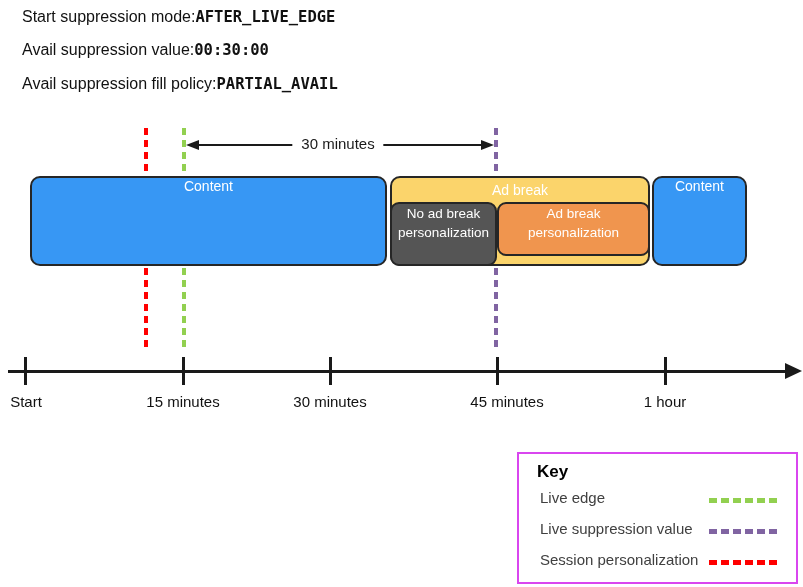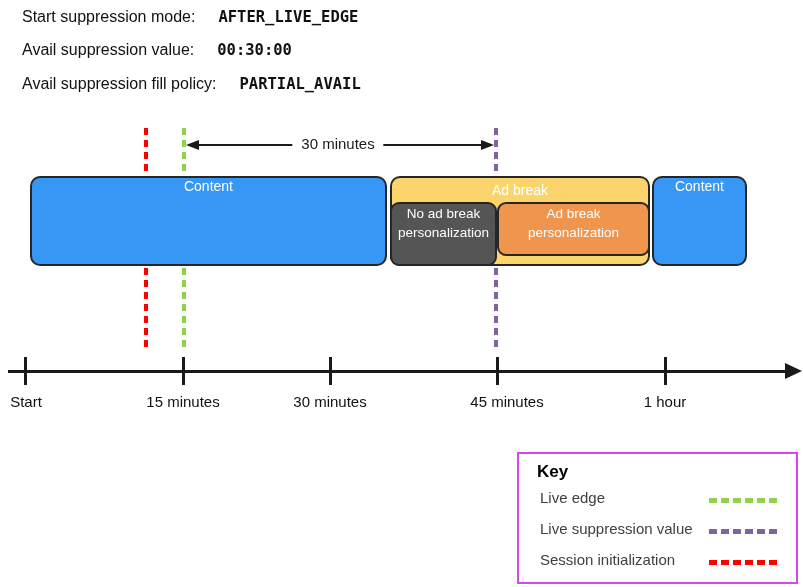--- a/index.html
+++ b/index.html
@@ -1,21 +1,21 @@
 <!DOCTYPE html>
 <html><head>
 <meta charset="utf-8">
 <style>
   html,body{margin:0;padding:0;background:#fff;}
   .stage{position:relative;width:803px;height:587px;background:#fff;overflow:hidden;
          font-family:"Liberation Sans",sans-serif;color:#1a1a1a;}
 
   
   .cfg-line{position:absolute;left:22px;font-size:16px;white-space:nowrap;color:#111;}
-  .cfg-line .val{font-family:"DejaVu Sans Mono",monospace;font-weight:600;font-size:15.5px;margin-left:23px;text-align:center;}
+  .cfg-line .val{font-family:"DejaVu Sans Mono",monospace;font-weight:600;font-size:15.5px;margin-left:0;text-align:center;}
 
   
   .vdash{position:absolute;width:4px;
          background:repeating-linear-gradient(to bottom,var(--c) 0 7px,transparent 7px 12px);}
 
   
   .arrow-line{position:absolute;height:2px;background:#1a1a1a;}
   .tri{position:absolute;width:0;height:0;}
   .tri-left{border-top:5px solid transparent;border-bottom:5px solid transparent;border-right:13px solid #1a1a1a;}
   .tri-right{border-top:5px solid transparent;border-bottom:5px solid transparent;border-left:13px solid #1a1a1a;}
@@ -110,17 +110,17 @@
 
   <div class="key-box">
     <div class="key-title">Key</div>
 
     <div class="key-label" style="top:35px;">Live edge</div>
     <div class="hdash" style="top: 44px; --c: #92D050;"></div>
 
     <div class="key-label" style="top:66px;">Live suppression value</div>
     <div class="hdash" style="top: 75px; --c: #8064A2;"></div>
 
-    <div class="key-label" style="top:97px;">Session initialization</div>
+    <div class="key-label" style="top:97px;">Session personalization</div>
     <div class="hdash" style="top: 106px; --c: #FF0000;"></div>
   </div>
 
 </div>
 
 </body></html>

